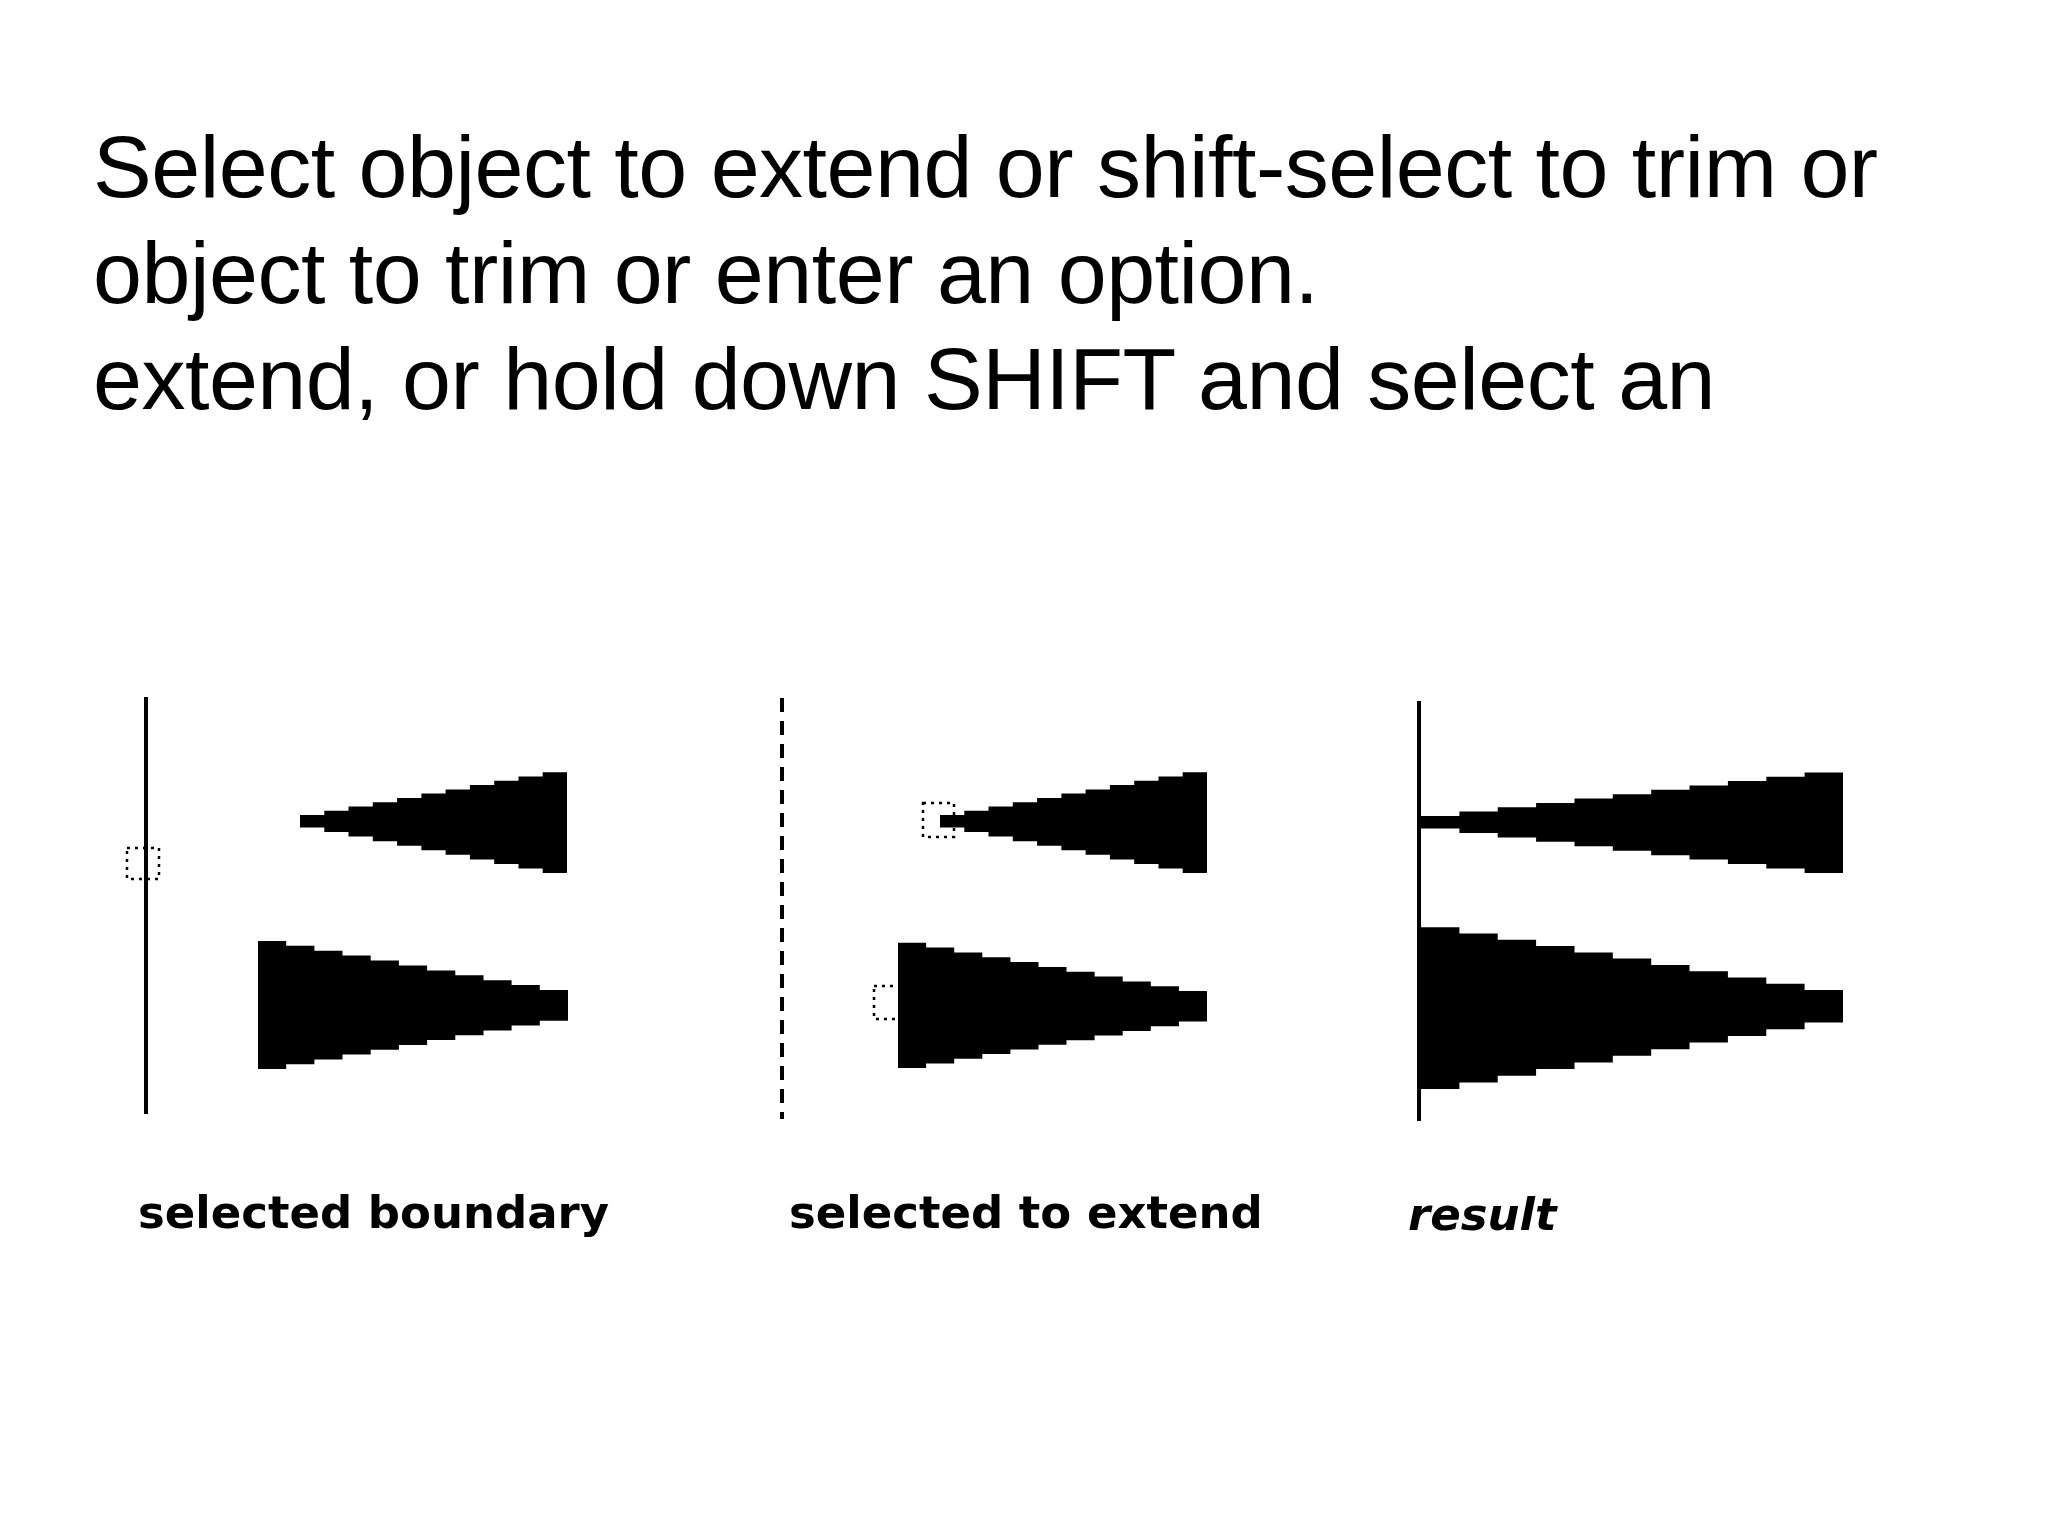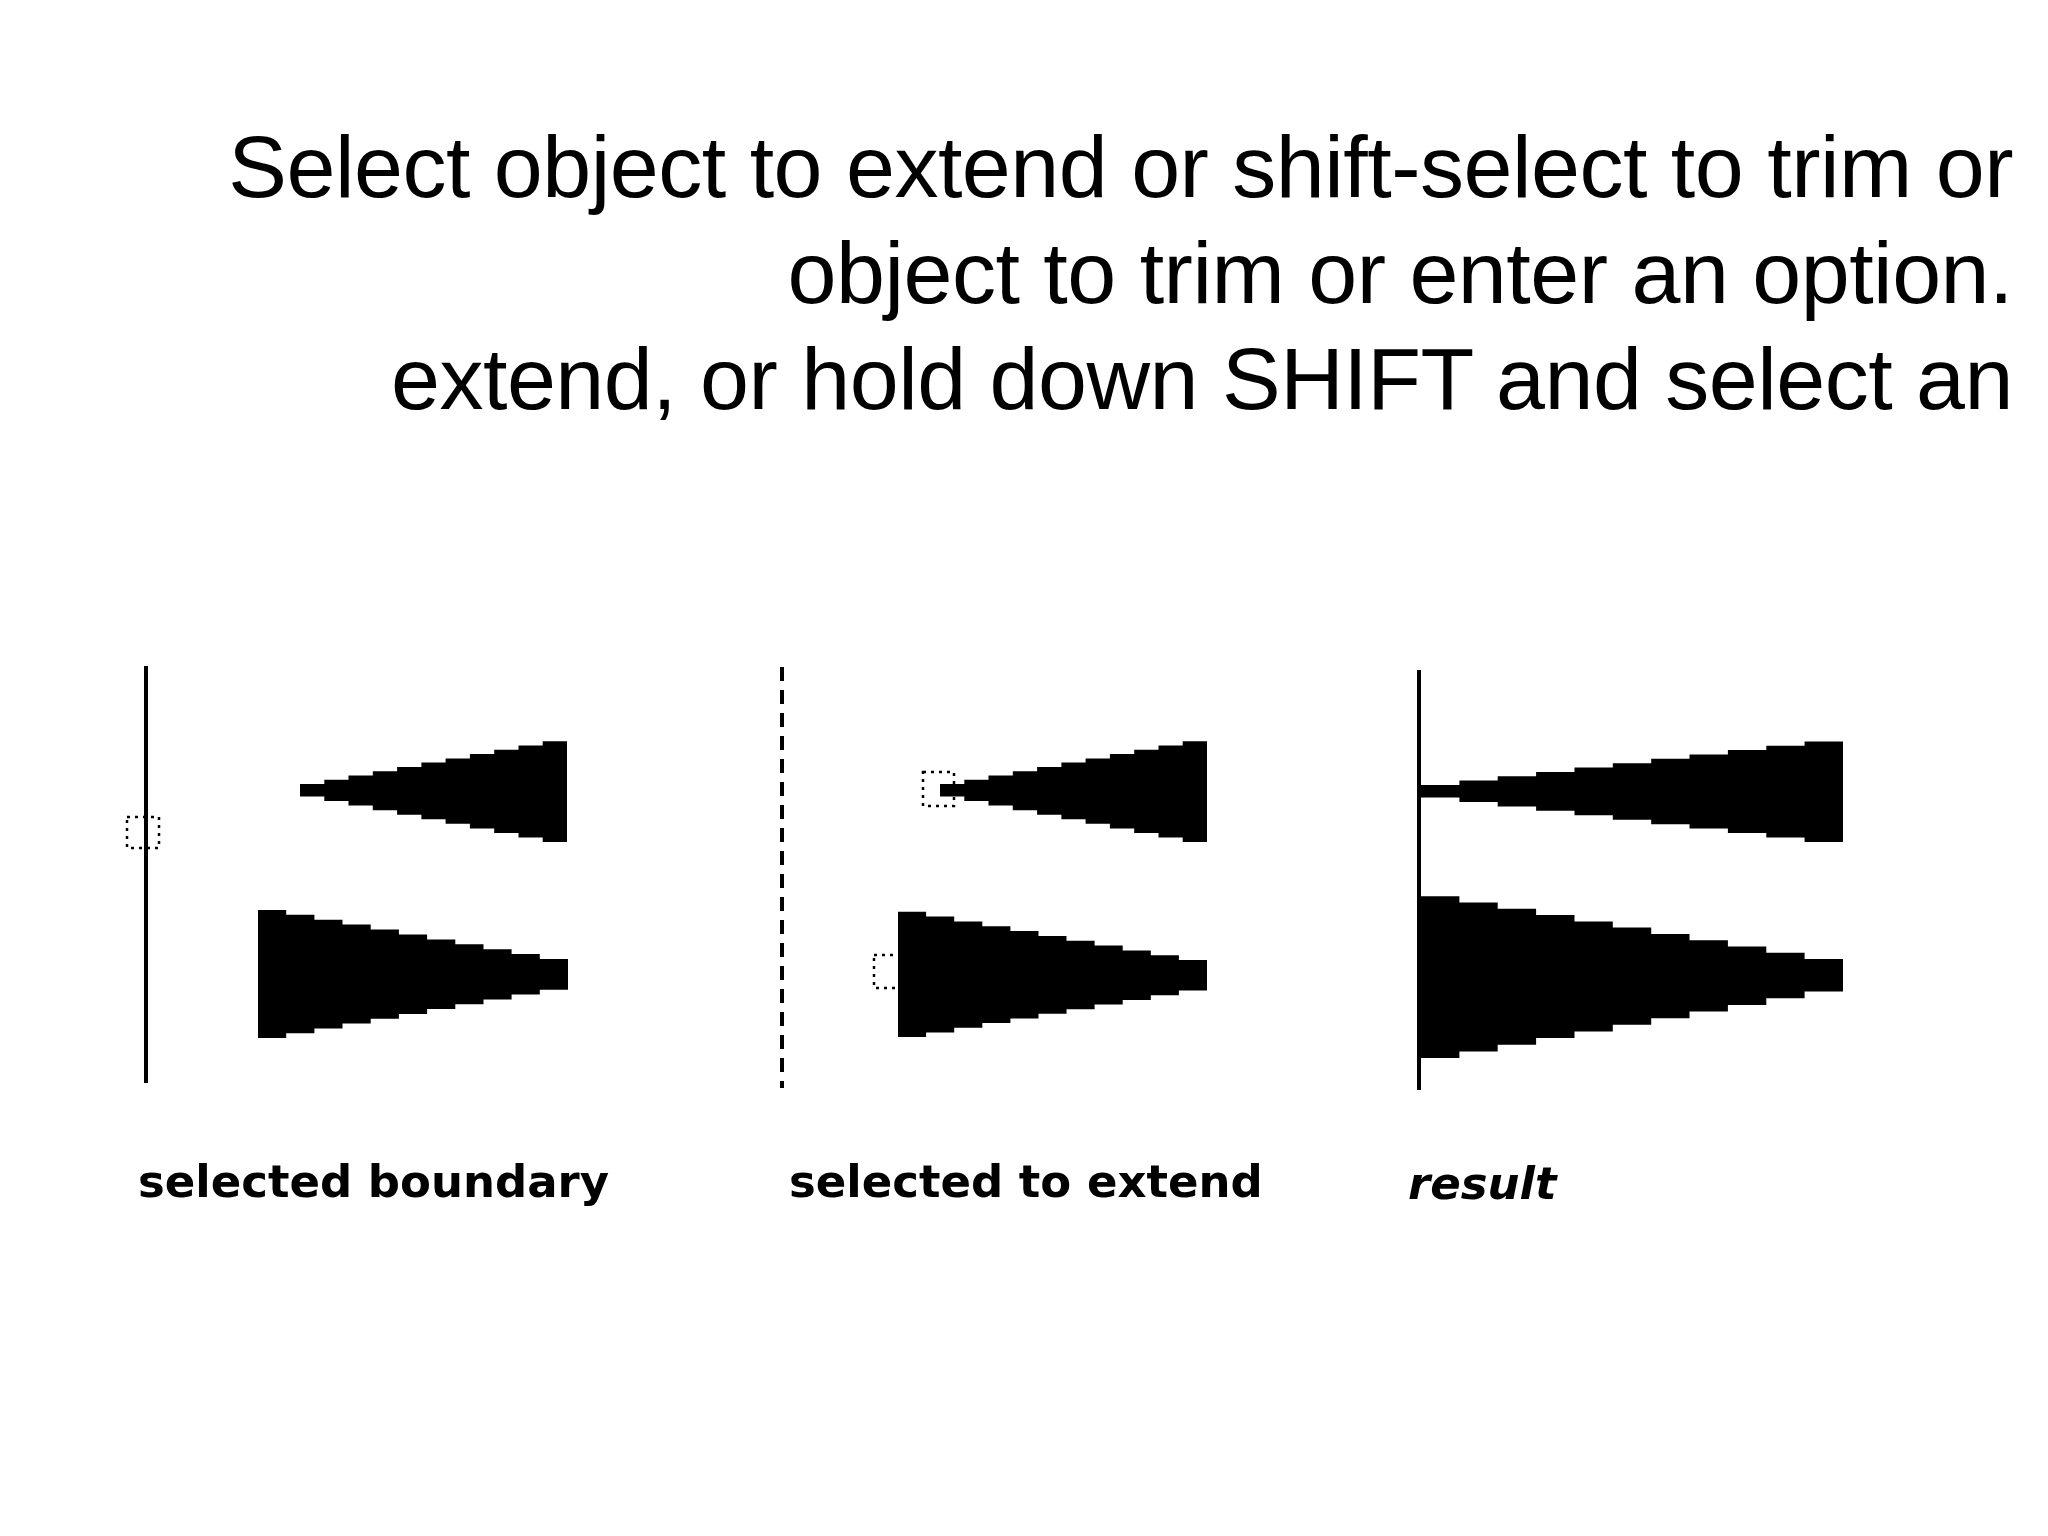--- a/index.html
+++ b/index.html
@@ -7,36 +7,36 @@
     padding: 0;
     background: #ffffff;
   }
   .page {
     position: relative;
     width: 2048px;
     height: 1536px;
     background: #ffffff;
     overflow: hidden;
     font-family: "Liberation Sans", sans-serif;
-    text-align: right;
   }
   .prompt-text {
     position: absolute;
     left: 93px;
     top: 114px;
     width: 1920px;
     font-size: 88px;
     line-height: 106px;
     letter-spacing: -0.5px;
     color: #000000;
     white-space: nowrap;
   }
   .figure {
     position: absolute;
     inset: 0;
+    margin-top: 31px;
   }
   .figure svg {
     position: absolute;
     left: 0;
     top: 0;
   }
   .caption {
     position: absolute;
     font-family: "DejaVu Sans", sans-serif;
     font-weight: 700;

